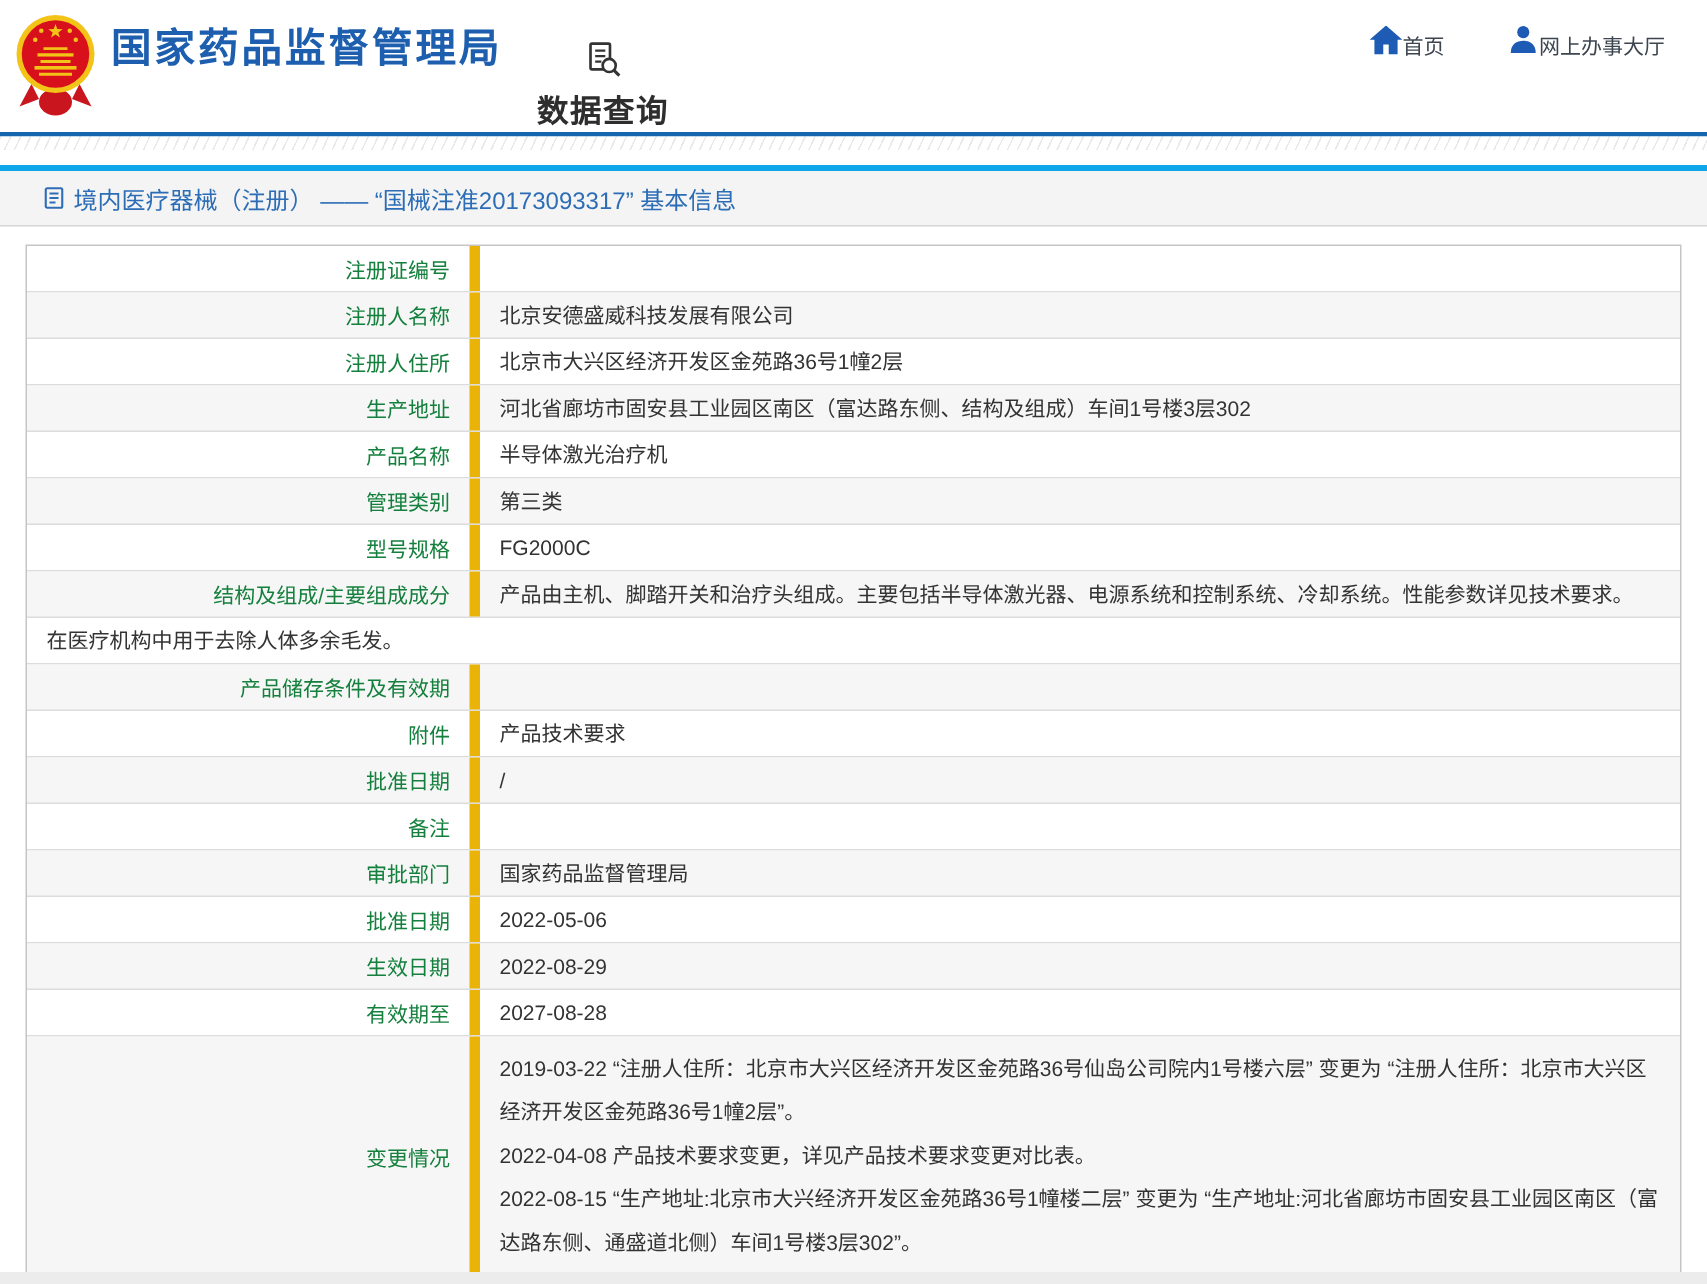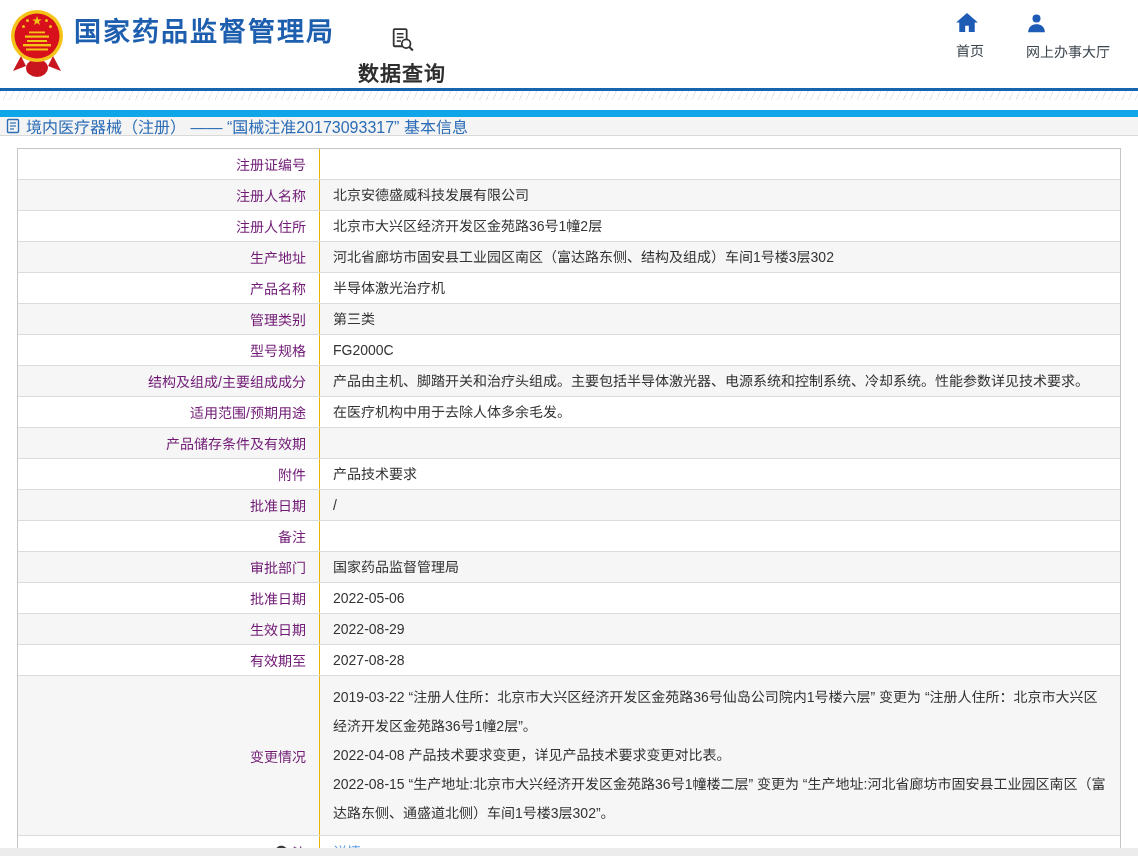--- a/index.html
+++ b/index.html
@@ -10,40 +10,40 @@
   }
   
   .header { position:relative; height:88px; background:#fff; }
   .emblem { position:absolute; left:10px; top:8px; width:54px; height:72px; }
   .brand { position:absolute; left:74px; top:17px; }
   .brand-title { font-size:27px; font-weight:bold; color:#1d5fae; letter-spacing:2px; line-height:1.15; }
   .brand-sub { font-size:13.5px; color:#1d5fae; margin-top:3px; }
   .dq { position:absolute; left:358px; top:26px; display:flex; align-items:center; gap:4px; cursor:pointer;flex-direction:column; }
   .dq-label { font-size:21px; font-weight:600; color:#2e2e2e; letter-spacing:1px; }
   .nav { position:absolute; right:28px; top:13px; display:flex; gap:42px; }
-  .nav-item { display:flex; flex-direction:column; cursor:pointer; }
+  .nav-item { display:flex; flex-direction:row; align-items:center; cursor:pointer; }
   .nav-item .lab { margin-top:7px; font-size:14px; color:#3d4650; }
   
   .blue-line { height:3px; background:#1565af; }
   .stripe-band { height:9px; background:repeating-linear-gradient(115deg, rgba(0,0,0,0.085) 0 1px, transparent 1px 6px); background-color:#fff; }
   .gap10 { height:10px; }
   
   .title-bar {
-    height:26px; background:#f4f4f4; border-top:7px solid #0ea5e9; border-bottom:1px solid #d8d8d8;
-    display:flex; align-items:center; padding-left:6px; gap:6px;
+    height:41px; background:#f4f4f4; border-top:4px solid #0ea5e9; border-bottom:1px solid #d8d8d8;
+    display:flex; align-items:center; padding-left:29px; gap:6px;
   }
   .page-title { font-size:16px; color:#2c6db6; }
   
   .table-wrap { margin:12px 17px 0 17px; border:1px solid #c5c5c5; background:#fff; }
   .trow { display:flex; min-height:31px; border-bottom:1px solid #dcdcdc; background:#fff; }
   .trow:nth-child(even) { background:#f6f6f6; }
   .trow:last-child { border-bottom:none; }
   .cell-label {
     width:302px; flex:0 0 302px; display:flex; align-items:center; justify-content:flex-end;
-    padding-right:13px; border-right:1px solid #eab308; font-size:14px; color:#701a75; gap:4px;
+    padding-right:13px; border-right:7px solid #eab308; font-size:14px; color:#15803d; gap:4px;
   }
   .cell-value {
     flex:1; display:flex; align-items:center; padding:4px 13px; font-size:14px; color:#333;
     white-space:pre-line; line-height:22px;
   }
   .row-tall .cell-value { line-height:29px; padding-top:7px; padding-bottom:7px; }
   .detail-link { color:#5e9de0; text-decoration:none; }
   .note-icon { display:none; line-height:0; }
   
   .footer-band { position:absolute; left:0; bottom:0; width:100%; height:8px; background:#ececec; }
@@ -168,24 +168,20 @@
     <div class="cell-value">FG2000C</div>
   </div>
     <div class="trow">
     <div class="cell-label">
 
       <span>结构及组成/主要组成成分</span>
     </div>
     <div class="cell-value">产品由主机、脚踏开关和治疗头组成。主要包括半导体激光器、电源系统和控制系统、冷却系统。性能参数详见技术要求。</div>
   </div>
     <div class="trow">
-    <div class="cell-label">
-
-      <span>适用范围/预期用途</span>
-    </div>
     <div class="cell-value">在医疗机构中用于去除人体多余毛发。</div>
   </div>
     <div class="trow">
     <div class="cell-label">
 
       <span>产品储存条件及有效期</span>
     </div>
     <div class="cell-value"></div>
   </div>
     <div class="trow">

